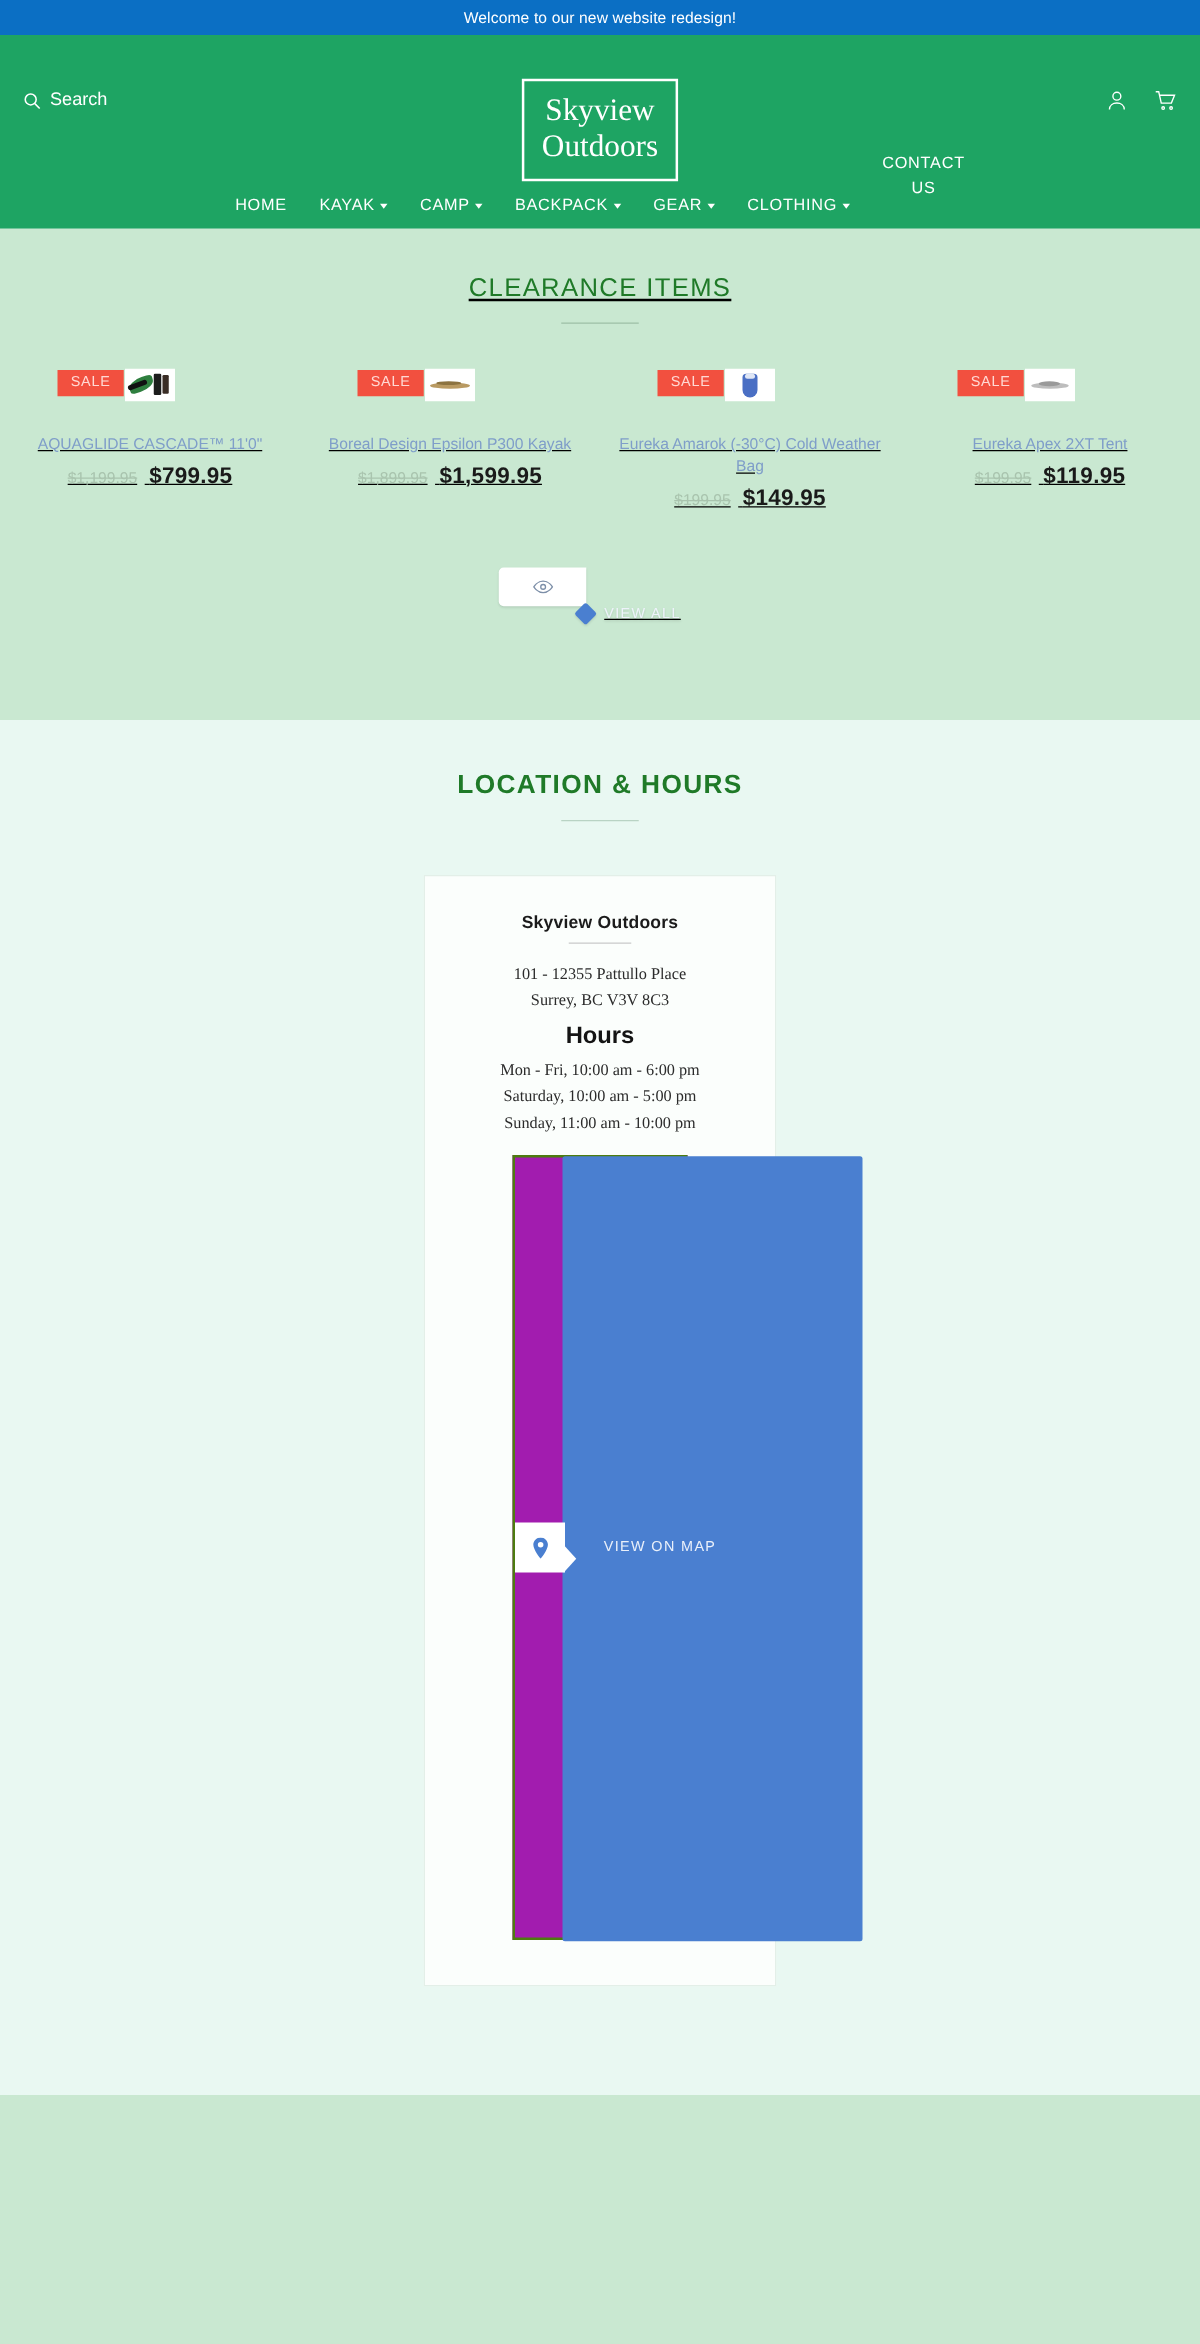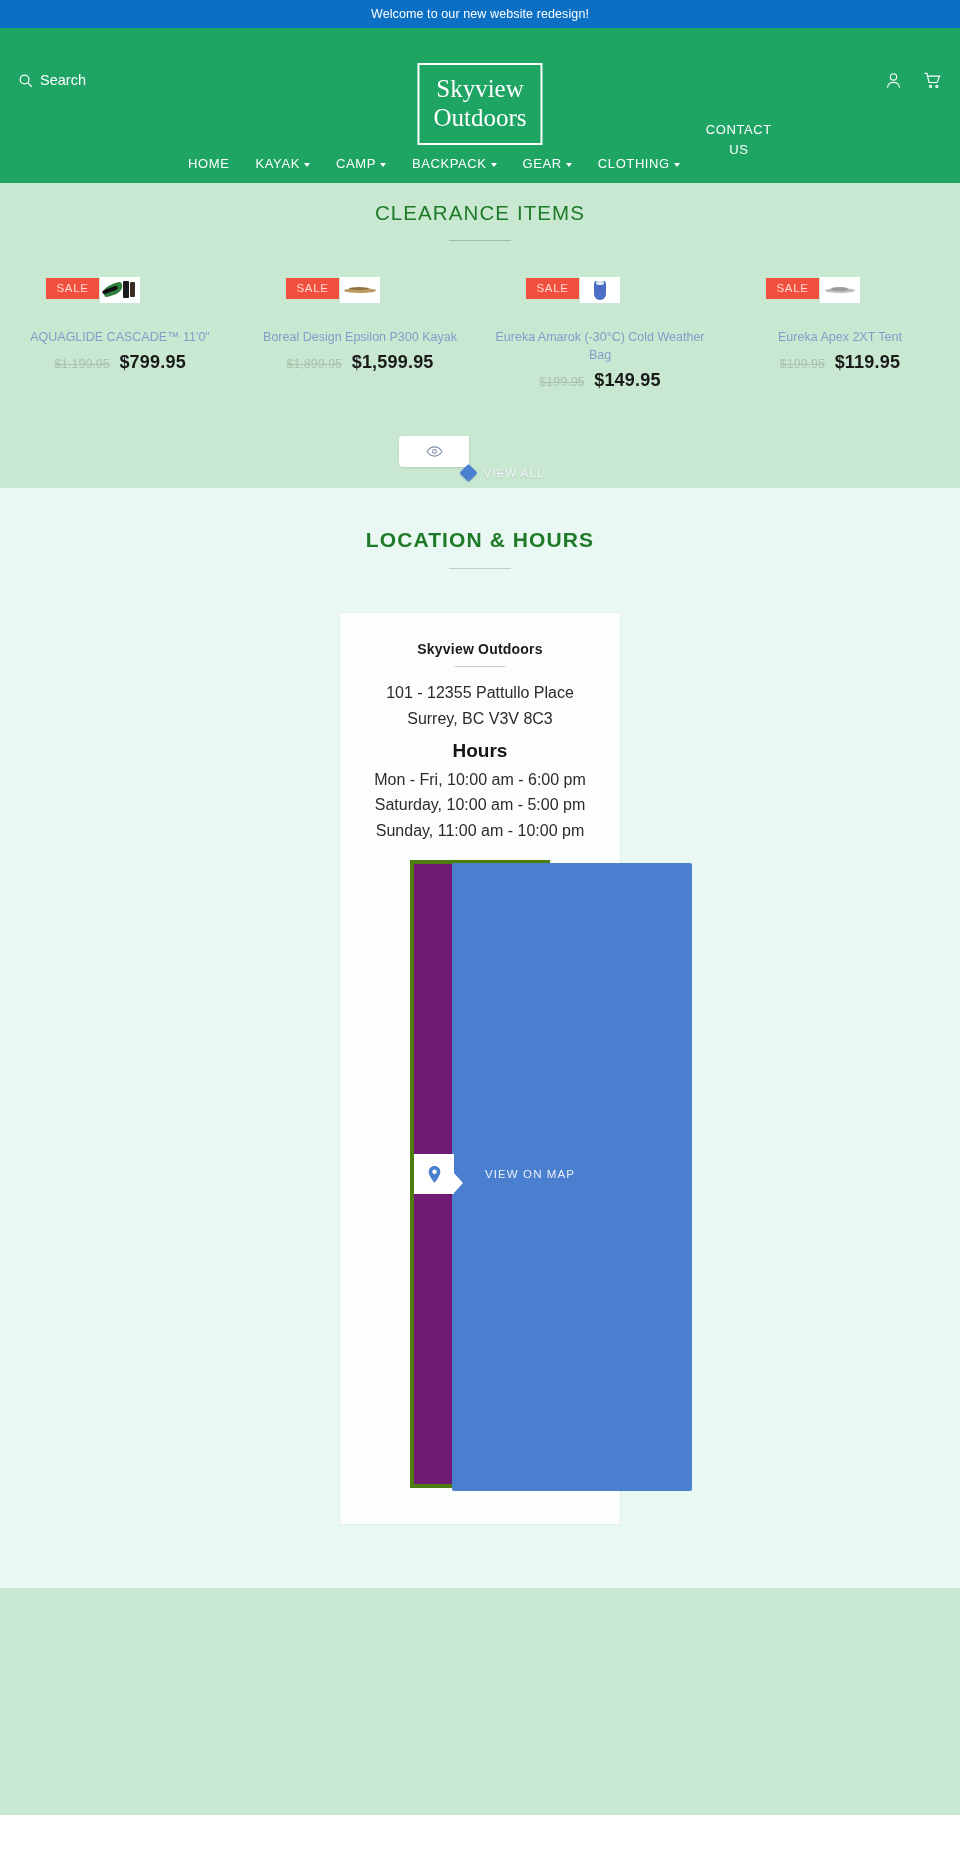--- a/index.html
+++ b/index.html
@@ -93,23 +93,24 @@
     border-left: 3.5px solid transparent;
     border-right: 3.5px solid transparent;
     border-top: 4px solid #ffffff;
     position: relative;
     top: -1.5px;
   }
 
   
   .clearance {
     background: #c9e8d1;
-    padding-top: 18px;
-    height: 305px;
-    position: relative;
+    padding-top: 36px;
+    height: 393px;
+    position: relative;
+    text-decoration: underline;
   }
   .sec-title {
     text-align: center;
     color: #1f7a28;
     font-size: 20.5px;
     letter-spacing: 1.1px;
     font-weight: 400;
   }
   .sec-rule {
     width: 62px; height: 1px;
@@ -264,38 +265,39 @@
     text-align: center;
   }
   .store-name {
     font-size: 14px;
     font-weight: bold;
     color: #1b1b1b;
     letter-spacing: .2px;
   }
   .store-rule { width: 50px; height: 1px; background: #c9c9c9; margin: 9px auto 13px; }
   .addr-line {
-    font-size: 16px;
+    font-size: 13px;
     color: #2b2b2b;
     line-height: 1.62;
+    font-family: Liberation Serif, serif;
   }
   .hours-label {
     font-size: 19px;
     font-weight: bold;
     color: #141414;
     margin-top: 4px;
     line-height: 1.62;
   }
 
   .map-block {
     width: 140px;
     height: 628px;
     margin: 16px auto 0;
-    background: #701a75;
-    border: 4px solid #4d7c0f;
+    background: #a21caf;
+    border: 2px solid #4d7c0f;
     position: relative;
     overflow: visible;
     cursor: pointer;
   }
   .map-blue {
     position: absolute;
     left: 38px; top: -1px;
     width: 240px;
     height: 628px;
     background: #4a7fd0;

